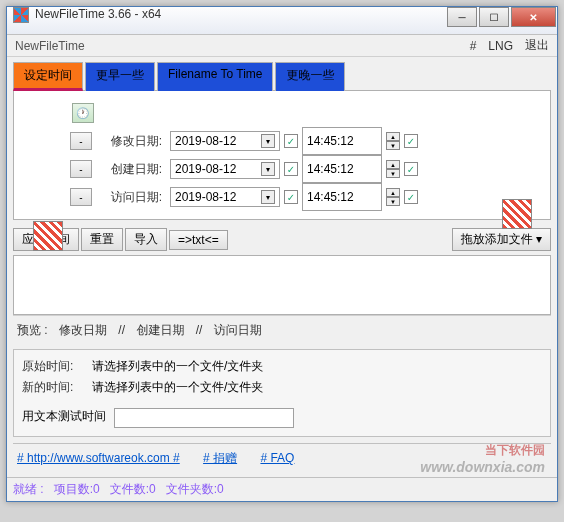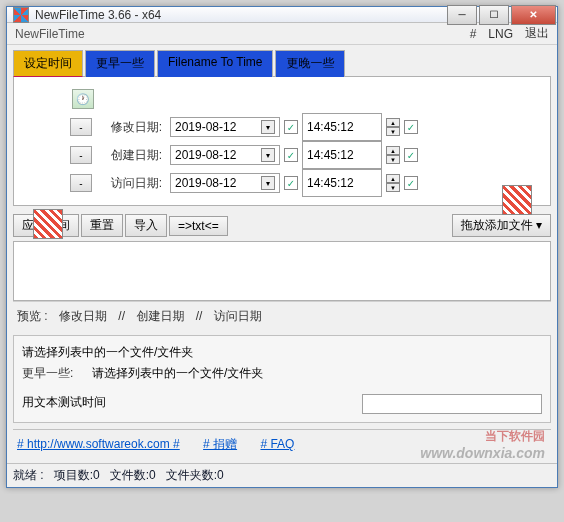--- a/index.html
+++ b/index.html
@@ -1,33 +1,33 @@
 <!DOCTYPE html>
 <html><head>
 <meta charset="utf-8">
 <style>
 * { box-sizing: border-box; margin: 0; padding: 0; font-family: "Microsoft YaHei", SimSun, sans-serif; font-size: 12px; }
 body { background: #d4d4d4; padding: 6px; }
 .window { width: 552px; background: #f0f0f0; border: 1px solid #4a7bb5; box-shadow: 0 0 6px rgba(0,0,0,0.3); }
-.titlebar { height: 16px; background: linear-gradient(#fdfdfe, #e8ecf4); display: flex; align-items: center; border-bottom: 1px solid #c0c0c0; }
+.titlebar { height: 28px; background: linear-gradient(#fdfdfe, #e8ecf4); display: flex; border-bottom: 1px solid #c0c0c0; }
 .titlebar-icon { width: 16px; height: 16px; margin: 0 6px; background: repeating-conic-gradient(#e74c3c 0deg 45deg, #3498db 45deg 90deg); border: 1px solid #888; }
 .titlebar-text { flex: 1; color: #333; }
 .win-btns { display: flex; }
 .win-btn { width: 30px; height: 20px; margin: 0 1px; border: 1px solid #888; background: linear-gradient(#f5f5f5,#d5d5d5); display: flex; align-items: center; justify-content: center; font-size: 10px; cursor: pointer; }
 .win-btn.close { background: linear-gradient(#e98a7e,#c64a3a); color: #fff; width: 45px; }
 .win-btn.close::before { content: "✕"; font-weight: bold; }
 .min::before { content: "─"; }
 .max::before { content: "☐"; }
 .menubar { height: 22px; background: #f0f0f0; display: flex; align-items: center; padding: 0 8px; border-bottom: 1px solid #d0d0d0; }
 .menubar-left { flex: 1; color: #555; }
 .menubar-item { margin-left: 12px; color: #333; cursor: pointer; }
 .content { padding: 4px 6px; }
 .tabs { display: flex; border-bottom: 1px solid #b0b0b0; }
 .tab { padding: 4px 10px; border: 1px solid #b0b0b0; border-bottom: none; background: #1d4ed8; margin-right: 2px; cursor: pointer; position: relative; top: 1px; }
-.tab.active { background: #eab308; border-bottom: 1px solid #be185d; }
+.tab.active { background: #f97316; border-bottom: 3px solid #be185d; }
 .panel { background: #fff; border: 1px solid #b0b0b0; border-top: none; padding: 8px; }
 .row { display: flex; align-items: center; height: 28px; gap: 4px; }
 .clock-btn { width: 22px; height: 20px; border: 1px solid #9a9; background: linear-gradient(#e8f5e8,#c8e5c8); margin-left: 50px; display:flex; align-items:center; justify-content:center; cursor:pointer; }
 .clock-btn::before { content: "🕐"; font-size: 11px; }
 .mini-btn { width: 22px; height: 18px; border: 1px solid #a0a0a0; background: linear-gradient(#f8f8f8,#e0e0e0); display: flex; align-items: center; justify-content: center; font-size: 10px; cursor: pointer; }
 .label { width: 66px; text-align: right; margin-right: 4px; color: #333; }
 .date-input { width: 110px; height: 20px; border: 1px solid #a0a0a0; padding: 0 4px; background: #fff; display: flex; align-items: center; justify-content: space-between; }
 .dd { width: 14px; height: 14px; border: 1px solid #888; display:flex; align-items:center; justify-content:center; font-size:8px; background:#eee; }
 .cb { width: 14px; height: 14px; border: 1px solid #888; background: #fff; display:flex; align-items:center; justify-content:center; color:#2a7; font-size:10px; cursor:pointer; }
 .cb::before { content: "✓"; }
@@ -42,21 +42,21 @@
 .spacer { flex: 1; }
 .droparea { height: 60px; background: #fff; border: 1px solid #b0b0b0; }
 .preview-row { padding: 6px 4px; border-top: 1px solid #d0d0d0; color:#333; }
 .preview-row span { margin-right: 8px; }
 .info-box { border: 1px solid #c0c0c0; background:#f6f6f6; padding: 6px 8px; margin-top:4px; }
 .info-line { display:flex; padding: 2px 0; }
 .info-label { width: 70px; color:#333; }
 .text-field { width: 180px; height: 20px; border:1px solid #a0a0a0; background:#fff; margin-left:8px; }
 .footer-links { padding: 6px 4px; border-top: 1px solid #c0c0c0; margin-top: 6px; }
 .footer-links a { color: #0055cc; text-decoration: underline; margin-right: 20px; cursor:pointer; }
-.statusbar { background:#f0f0f0; border-top:1px solid #c0c0c0; padding: 3px 6px; display:flex; gap:10px; color:#0f172a; }
+.statusbar { background:#f0f0f0; border-top:1px solid #c0c0c0; padding: 3px 6px; display:flex; gap:10px; color:#8b5cf6; }
 .watermark { position:absolute; bottom:26px; right:12px; color:#c55; font-size:14px; font-weight:bold; opacity:0.7; pointer-events:none; text-align:right; }
 .watermark small { font-size:14px; color:#999; display:block;font-style:italic; }
 .rel { position: relative; }
 .date-rows { margin-left: 48px; }
 </style>
 </head>
 <body>
 
 <div class="window rel">
   <div class="titlebar">
@@ -164,27 +164,28 @@
       <span>预览 :</span>
       <span>修改日期</span>
       <span>//</span>
       <span>创建日期</span>
       <span>//</span>
       <span>访问日期</span>
     </div>
 
     <div class="info-box">
       <div class="info-line">
+        <div class="info-label">原始时间:</div>
         <div>请选择列表中的一个文件/文件夹</div>
       </div>
       <div class="info-line">
-        <div class="info-label">更早一些:</div>
+        <div class="info-label">新的时间:</div>
         <div>请选择列表中的一个文件/文件夹</div>
       </div>
-      <div class="info-line" style="justify-content:space-between; margin-top:8px;">
+      <div class="info-line" style="justify-content:flex-start; margin-top:8px;">
         <div>用文本测试时间</div>
         <input class="text-field" style="">
       </div>
     </div>
 
     <div class="footer-links">
       <a># http://www.softwareok.com #</a>
       <a># 捐赠</a>
       <a># FAQ</a>
     </div>

